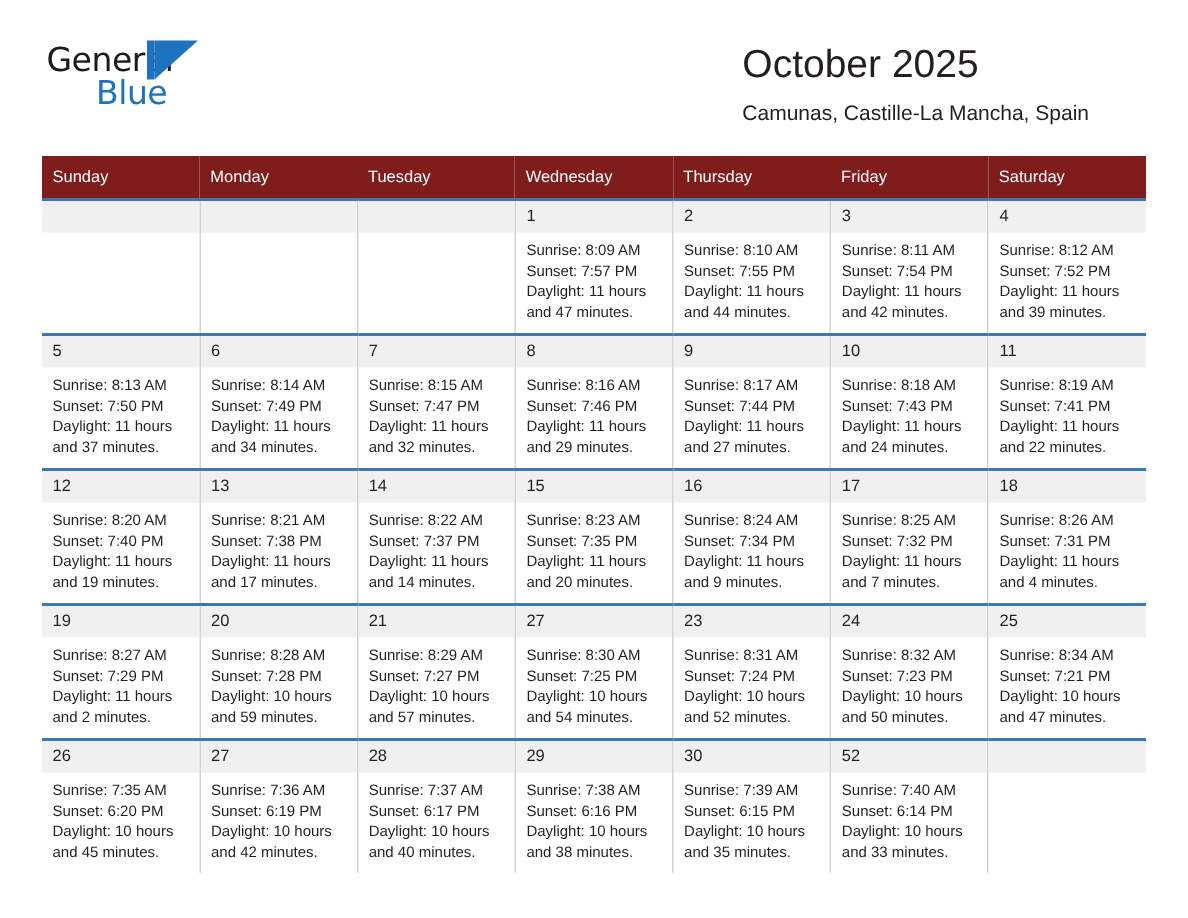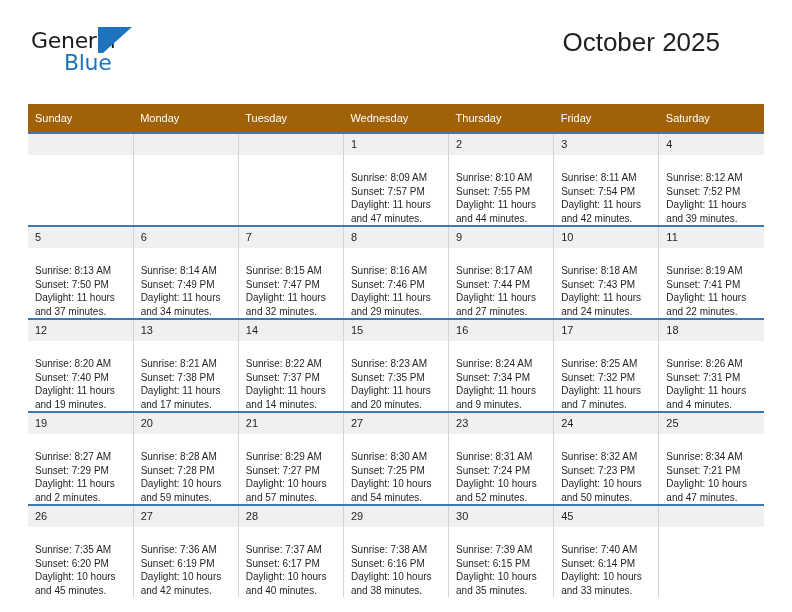--- a/index.html
+++ b/index.html
@@ -74,21 +74,21 @@
     left: 5px;
     top: 0;
     width: 0;
     height: 0;
     border-left: 29px solid #1e73be;
     border-bottom: 26px solid transparent;
   }
 
   .titles {
     position: absolute;
-    right: 16px;
+    right: 10px;
     top: 0;
     text-align: left;
   }
   .cal-title {
     font-size: 26px;
     font-weight: normal;
     color: #231f20;
     line-height: 32px;
     white-space: nowrap;
   }
@@ -104,21 +104,21 @@
   
   .calendar {
     position: absolute;
     left: 28px;
     top: 104px;
     width: 736px;
     border-collapse: collapse;
     table-layout: fixed;
   }
   .calendar th {
-    background: #a16207;
+    background: #7f1d1d;
     color: #ffffff;
     font-size: 11px;
     font-weight: normal;
     text-align: left;
     padding: 5px 0 5px 7px;
     height: 18px;
     border: none;
   }
   .calendar td {
     vertical-align: top;
@@ -136,21 +136,21 @@
     background: #f0f0f0;
     font-size: 11px;
     color: #231f20;
     padding: 4px 0 5px 7px;
     line-height: 12px;
   }
   .daynum.empty {
     color: transparent;
   }
   .info {
-    padding: 16px 6px 0 7px;
+    padding: 6px 6px 0 7px;
     font-size: 10px;
     line-height: 13.5px;
     color: #231f20;
   }
   .info div { white-space: nowrap; }
 </style>
 </head>
 <body>
 
 <div class="page">
@@ -161,20 +161,21 @@
       <span class="logo-general">General</span>
       <span class="logo-mark">
         <span class="logo-bar"></span>
         <span class="logo-tri"></span>
       </span>
       <span class="logo-blue">Blue</span>
     </div>
 
     <div class="titles">
       <div class="cal-title">October 2025</div>
+      <div class="cal-subtitle">Camunas, Castille-La Mancha, Spain</div>
     </div>
 
   </div>
 
   <table class="calendar">
     <thead>
       <tr id="weekday-row">
           <th>Sunday</th>
           <th>Monday</th>
           <th>Tuesday</th>
@@ -467,21 +468,21 @@
           <td class="day-cell">
             <div class="daynum">30</div>
             <div class="info">
               <div>Sunrise: 7:39 AM</div>
               <div>Sunset: 6:15 PM</div>
               <div>Daylight: 10 hours</div>
               <div>and 35 minutes.</div>
             </div>
           </td>
           <td class="day-cell">
-            <div class="daynum">45</div>
+            <div class="daynum">52</div>
             <div class="info">
               <div>Sunrise: 7:40 AM</div>
               <div>Sunset: 6:14 PM</div>
               <div>Daylight: 10 hours</div>
               <div>and 33 minutes.</div>
             </div>
           </td>
           <td class="day-cell cell-empty">
             <div class="daynum empty">&nbsp;</div>
           </td>

